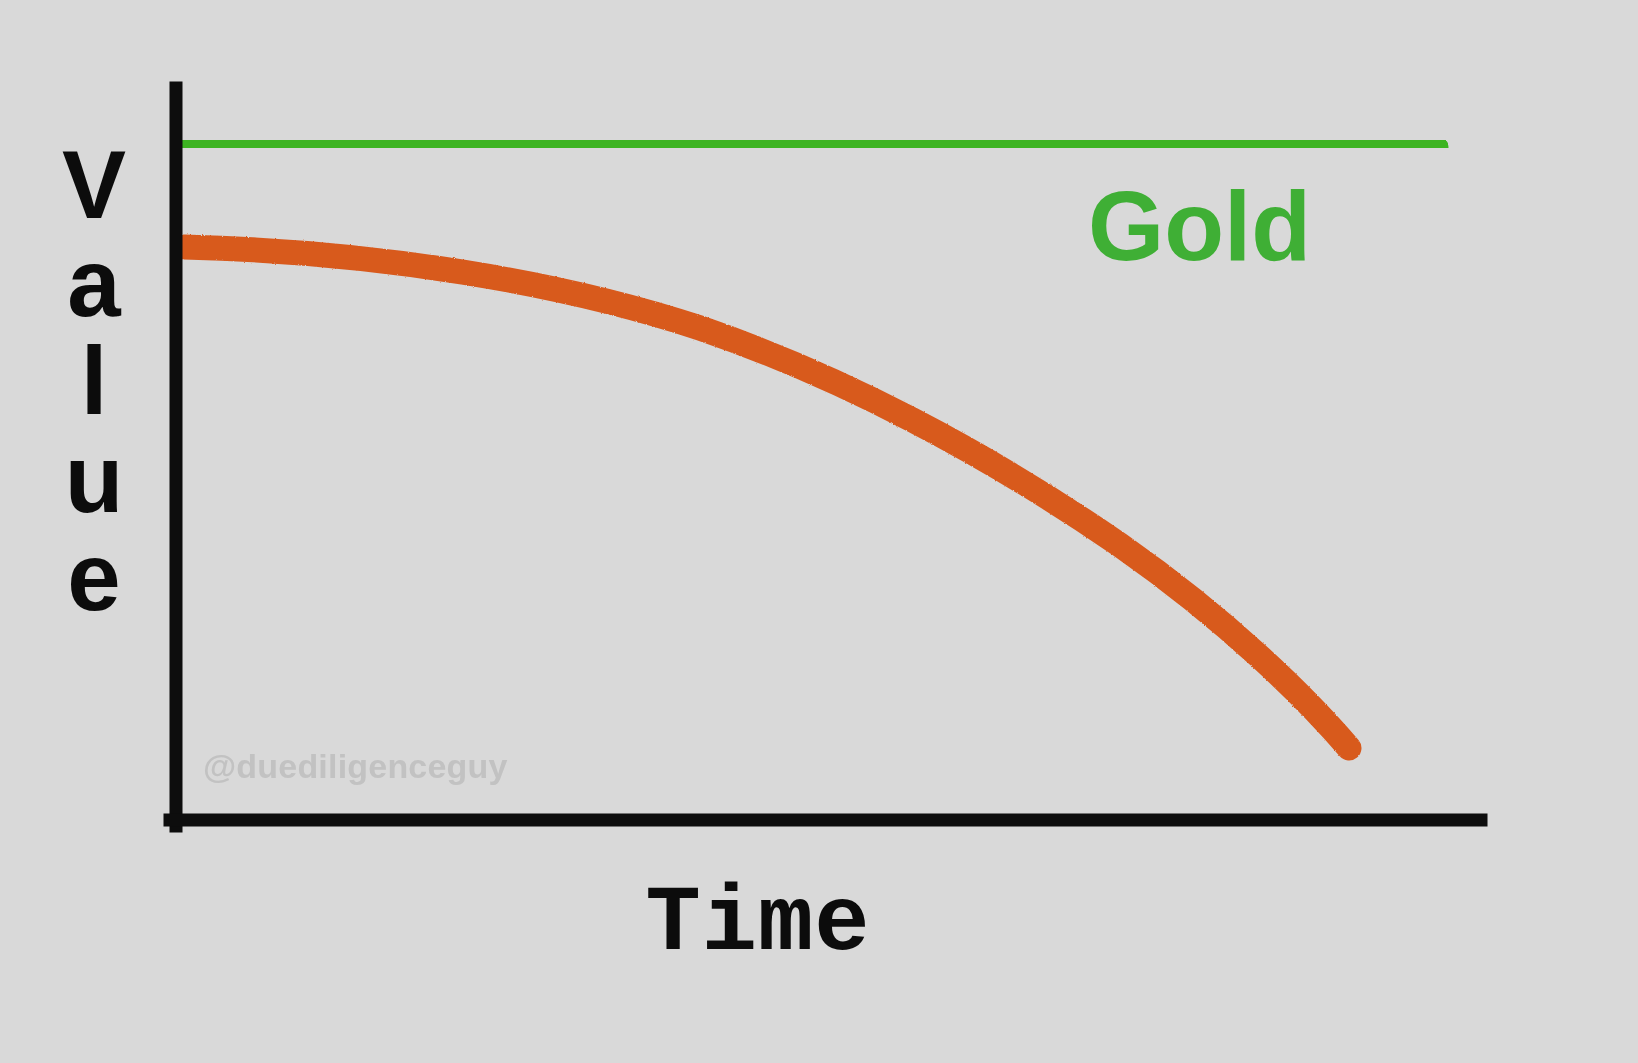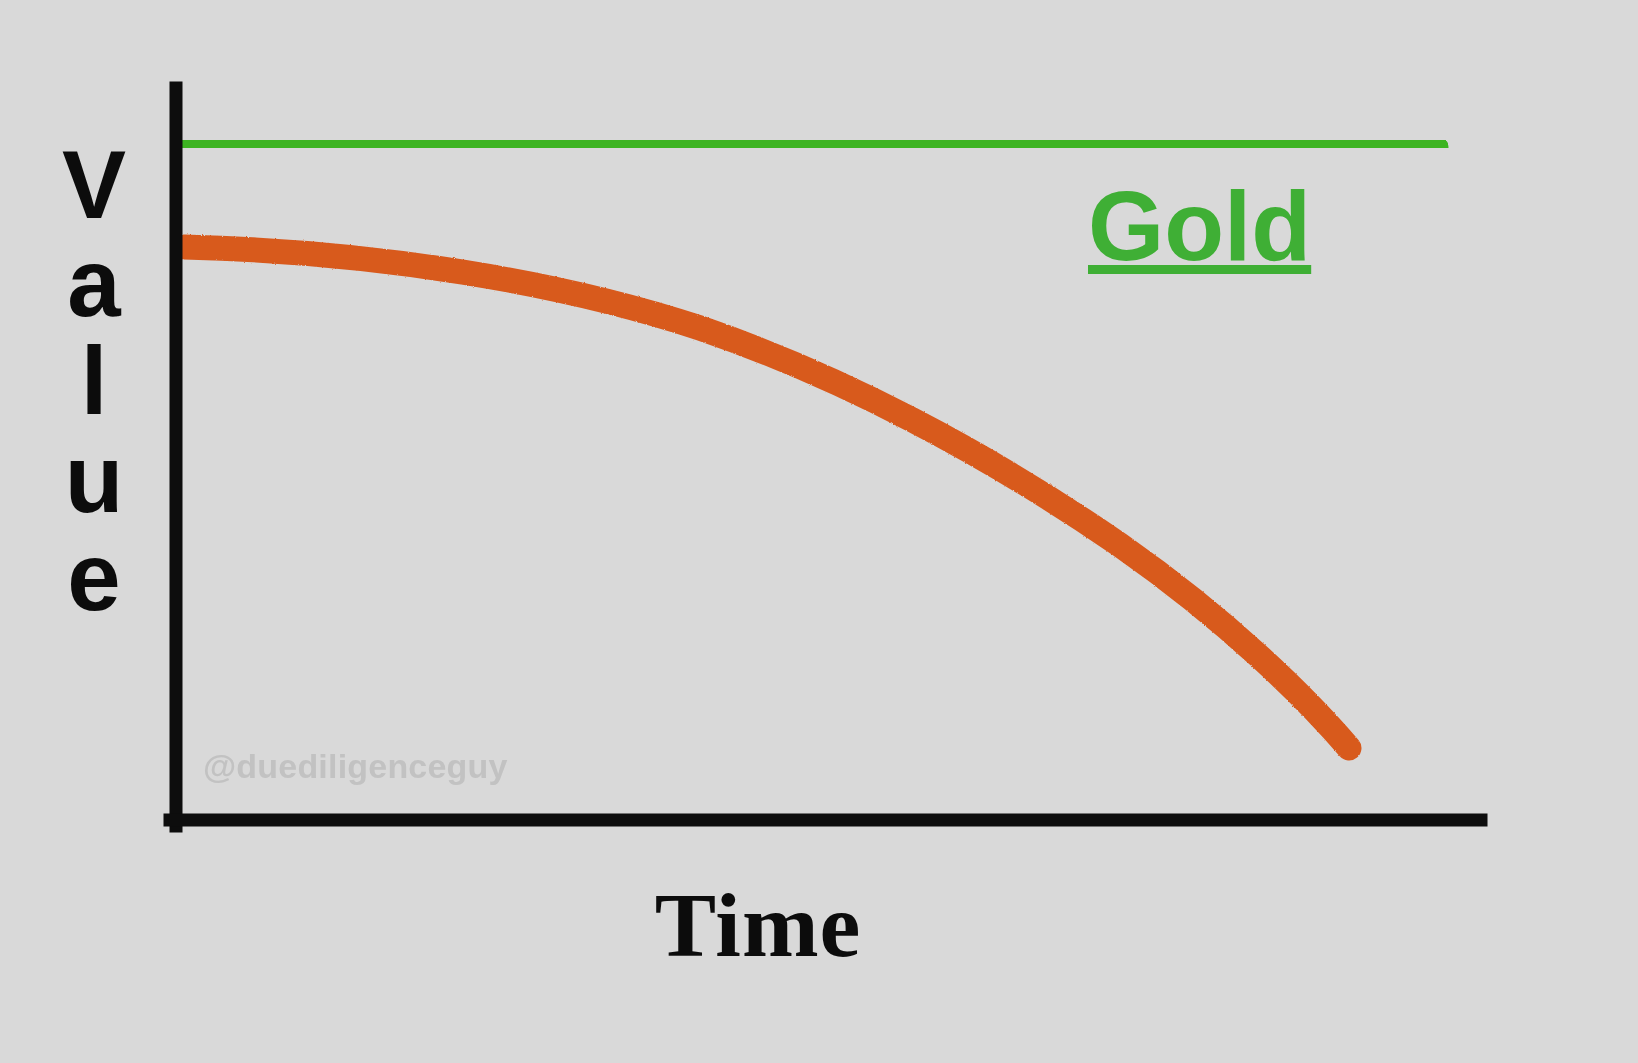--- a/index.html
+++ b/index.html
@@ -52,34 +52,33 @@
     height: 98px;
   }
 
   
   #x-axis-label {
     position: absolute;
     left: 0;
     top: 872px;
     width: 1516px;
     text-align: center;
-    font-family: Liberation Serif, serif;
+    font-family: Liberation Mono, monospace;
     font-weight: bold;
     font-size: 92px;
     color: #0c0c0c;
     letter-spacing: 1px;
   }
 
   
   .series-label {
     position: absolute;
     font-family: "Liberation Sans", sans-serif;
     font-weight: bold;
     white-space: nowrap;
-    text-decoration: underline;
   }
   #label-gold {
     left: 1088px;
     top: 170px;
     font-size: 98px;
     color: #3faf35;
   }
   #label-fiat {
     left: 874px;
     top: 531px;

